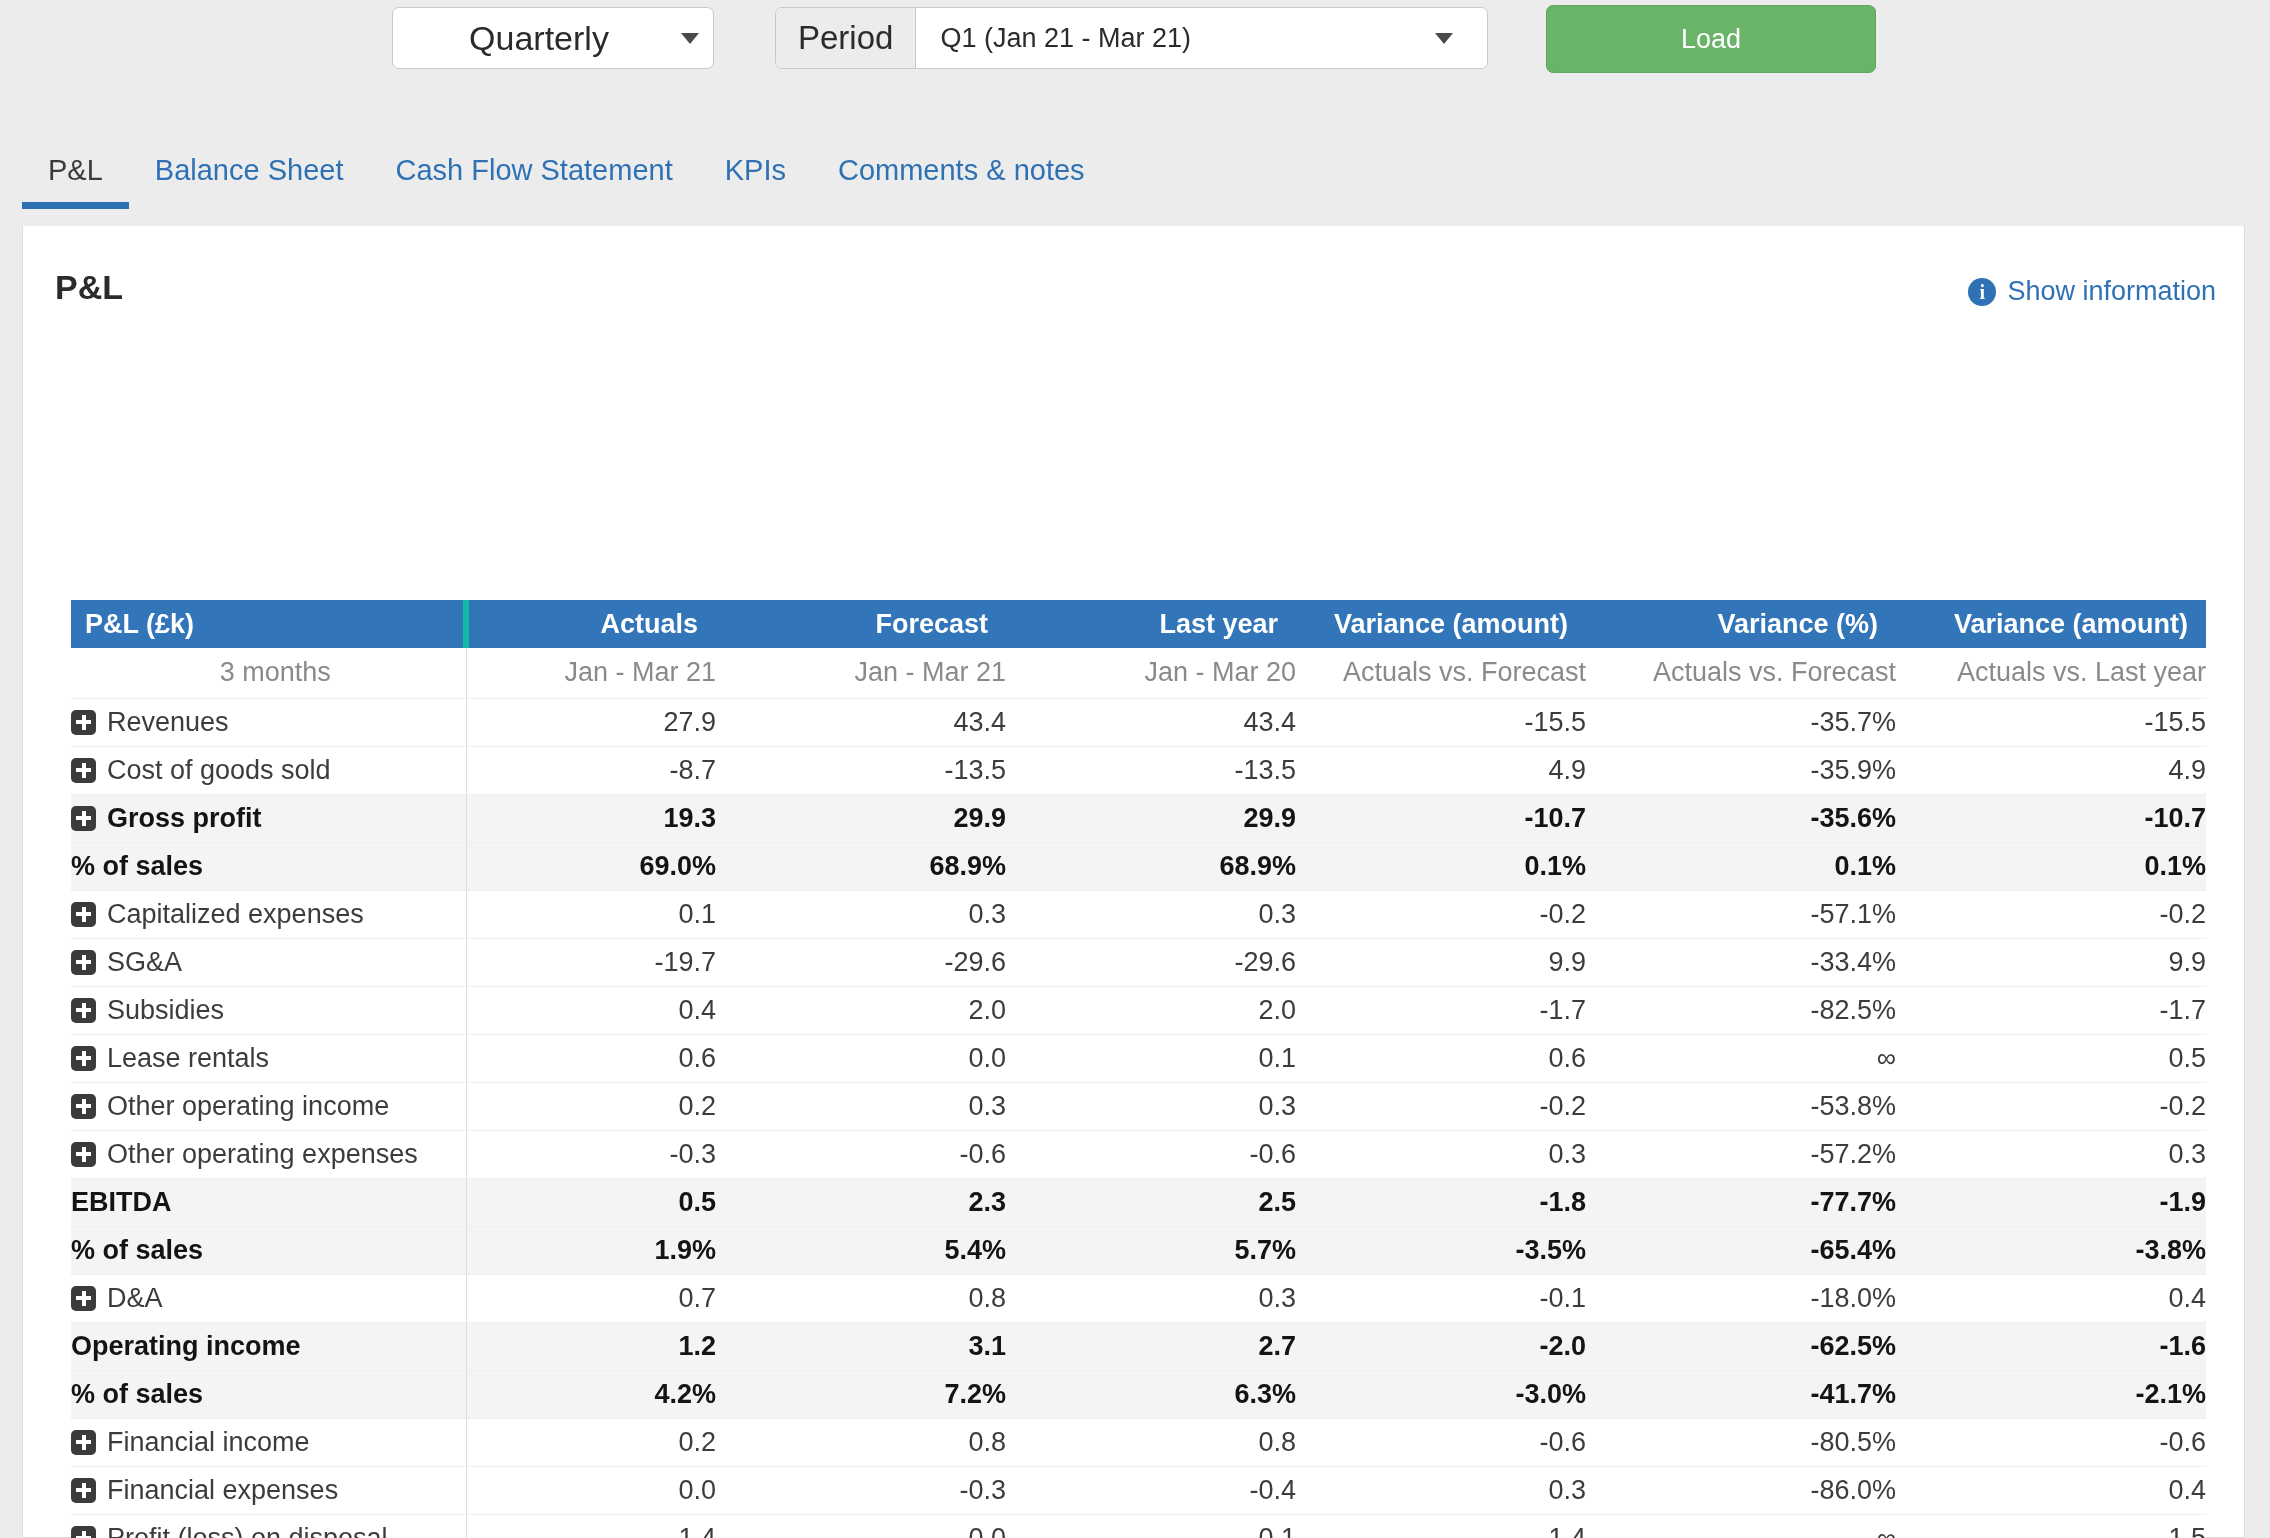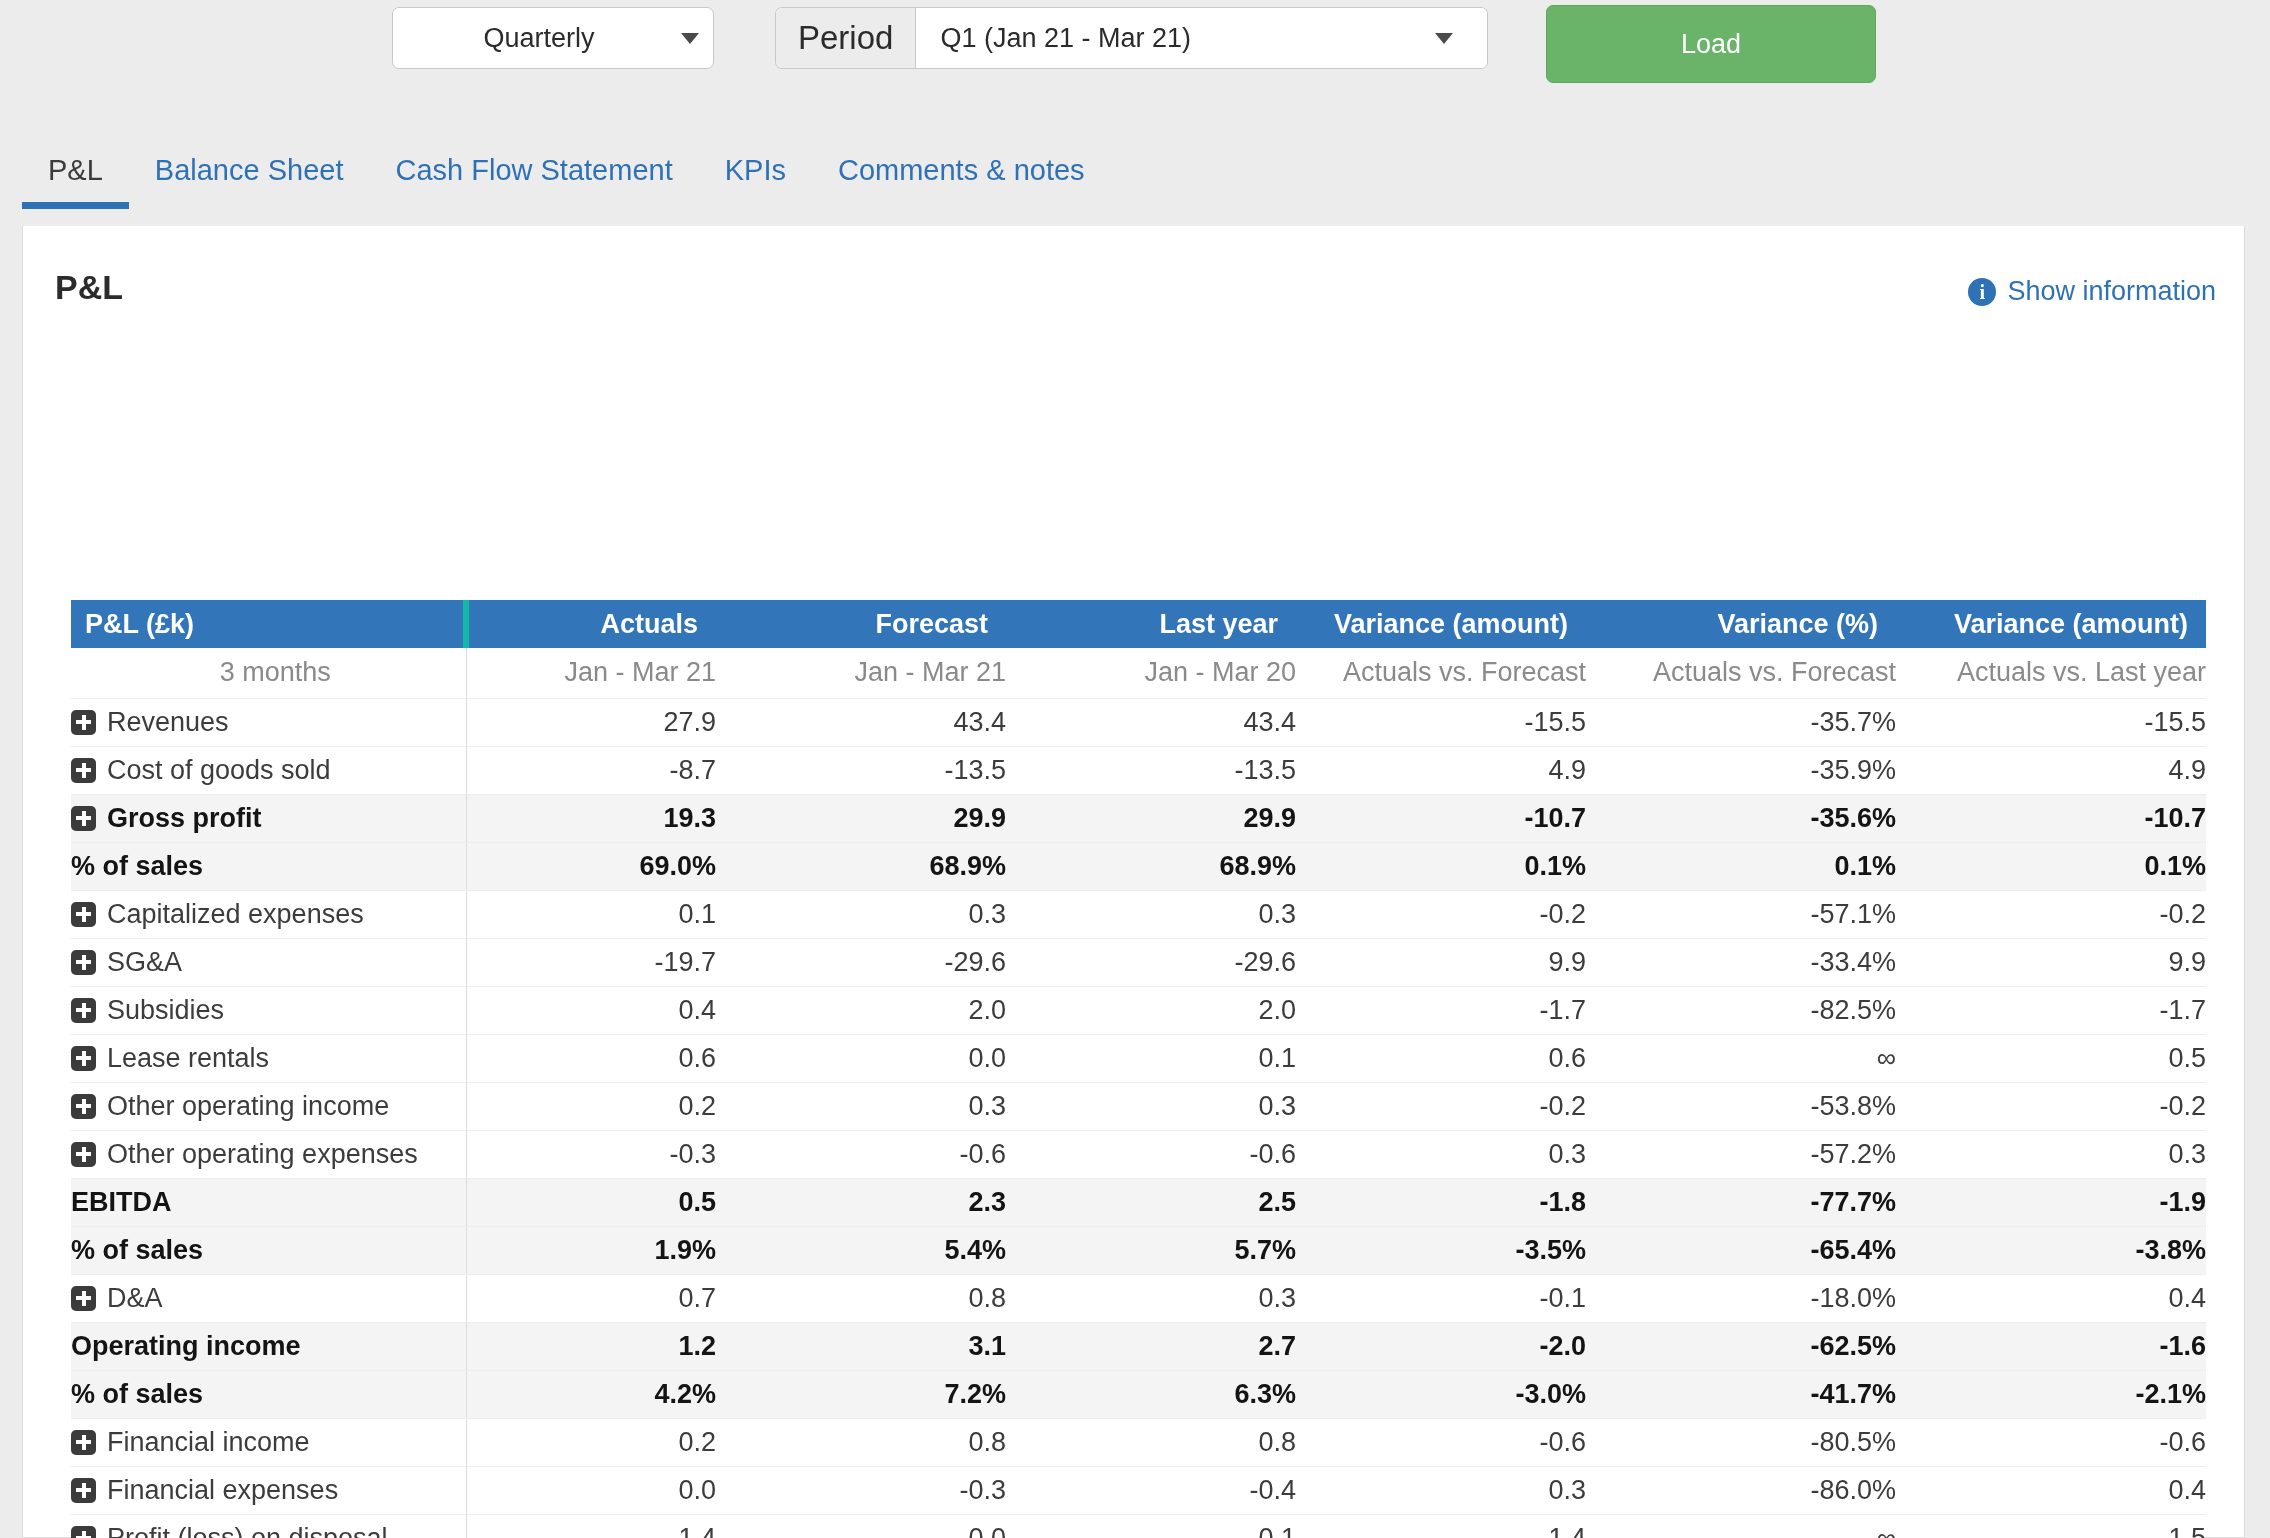--- a/index.html
+++ b/index.html
@@ -28,21 +28,21 @@
     left: 392px;
     top: 7px;
     width: 322px;
     height: 62px;
     background: #ffffff;
     border: 1px solid #c8c8c8;
     border-radius: 7px;
     display: flex;
     align-items: center;
     justify-content: center;
-    font-size: 27px;
+    font-size: 34px;
     color: #2b2b2b;
     padding: 0 14px;
   }
   .freq-select .sel-text { flex: 1; text-align: center; }
 
   .caret {
     width: 0; height: 0;
     border-left: 9px solid transparent;
     border-right: 9px solid transparent;
     border-top: 11px solid #4a4a4a;
@@ -82,21 +82,21 @@
     font-size: 27px;
     color: #2b2b2b;
   }
   .period-select .sel-text { flex: 1; text-align: left; }
 
   .load-btn {
     position: absolute;
     left: 1546px;
     top: 5px;
     width: 330px;
-    height: 78px;
+    height: 68px;
     background: #69b469;
     border: 1px solid #5da85d;
     border-radius: 7px;
     color: #ffffff;
     font-size: 27px;
     display: flex;
     align-items: center;
     justify-content: center;
     cursor: pointer;
   }

